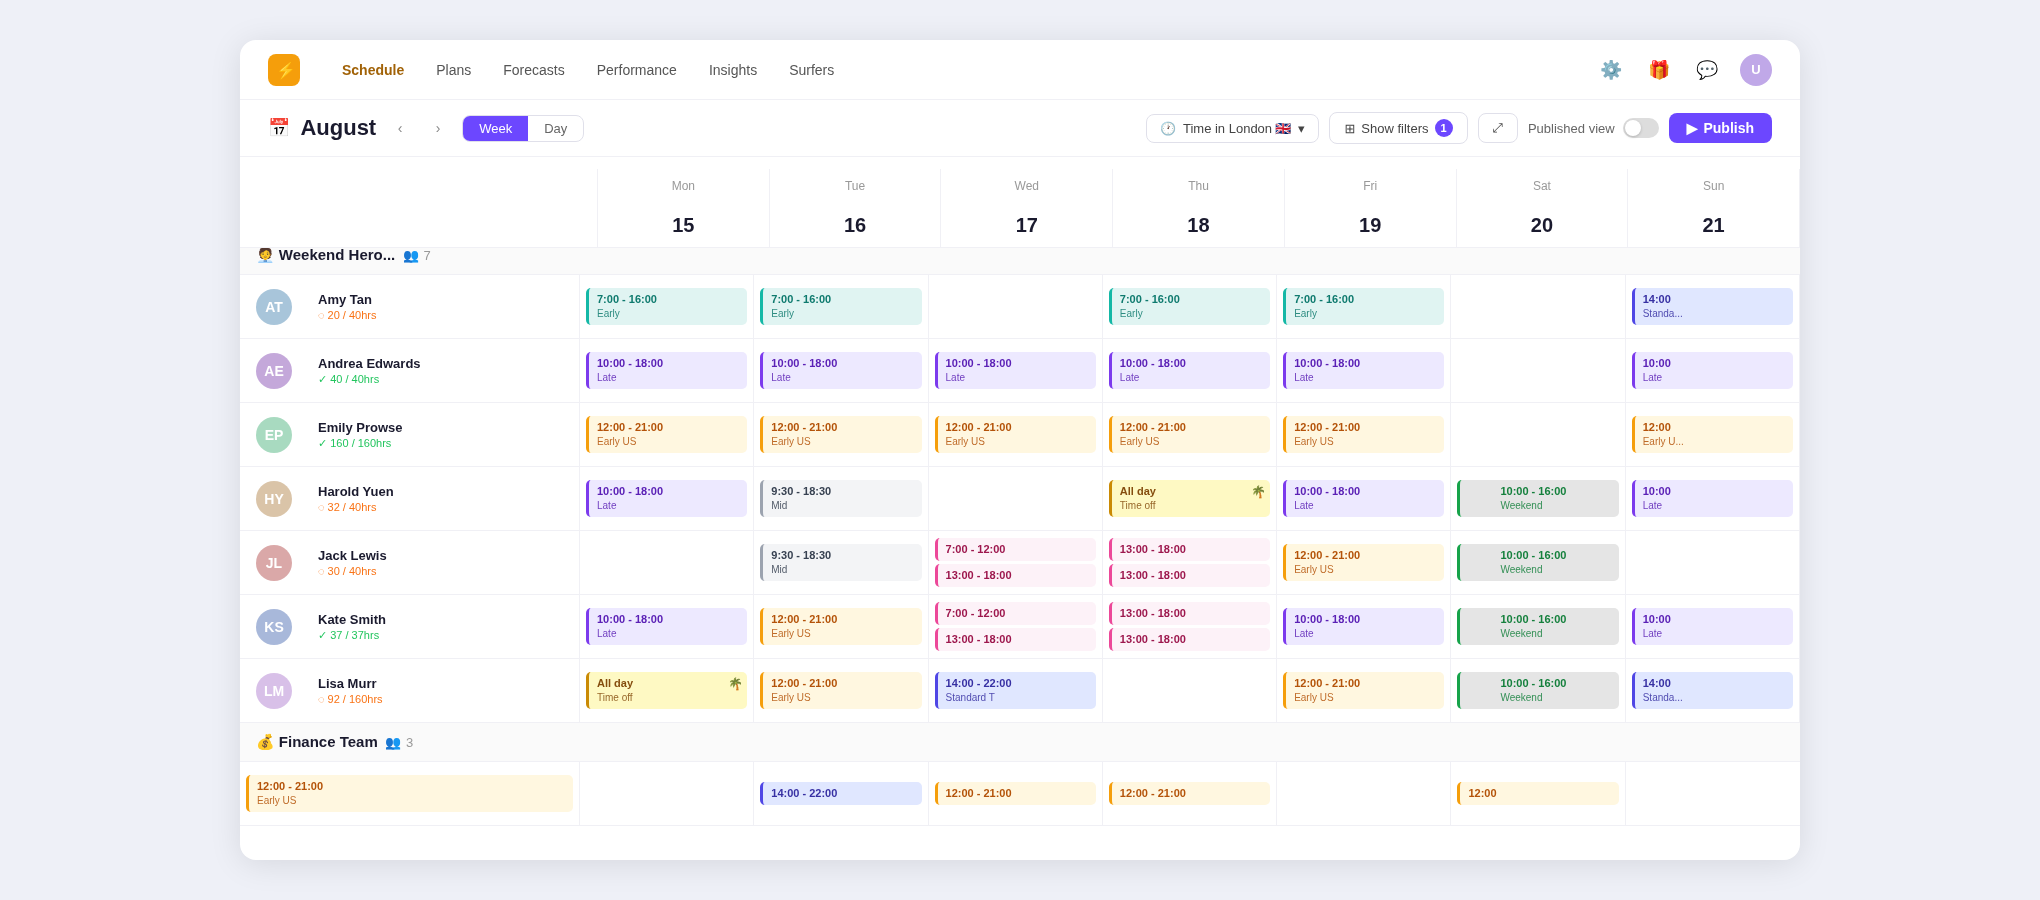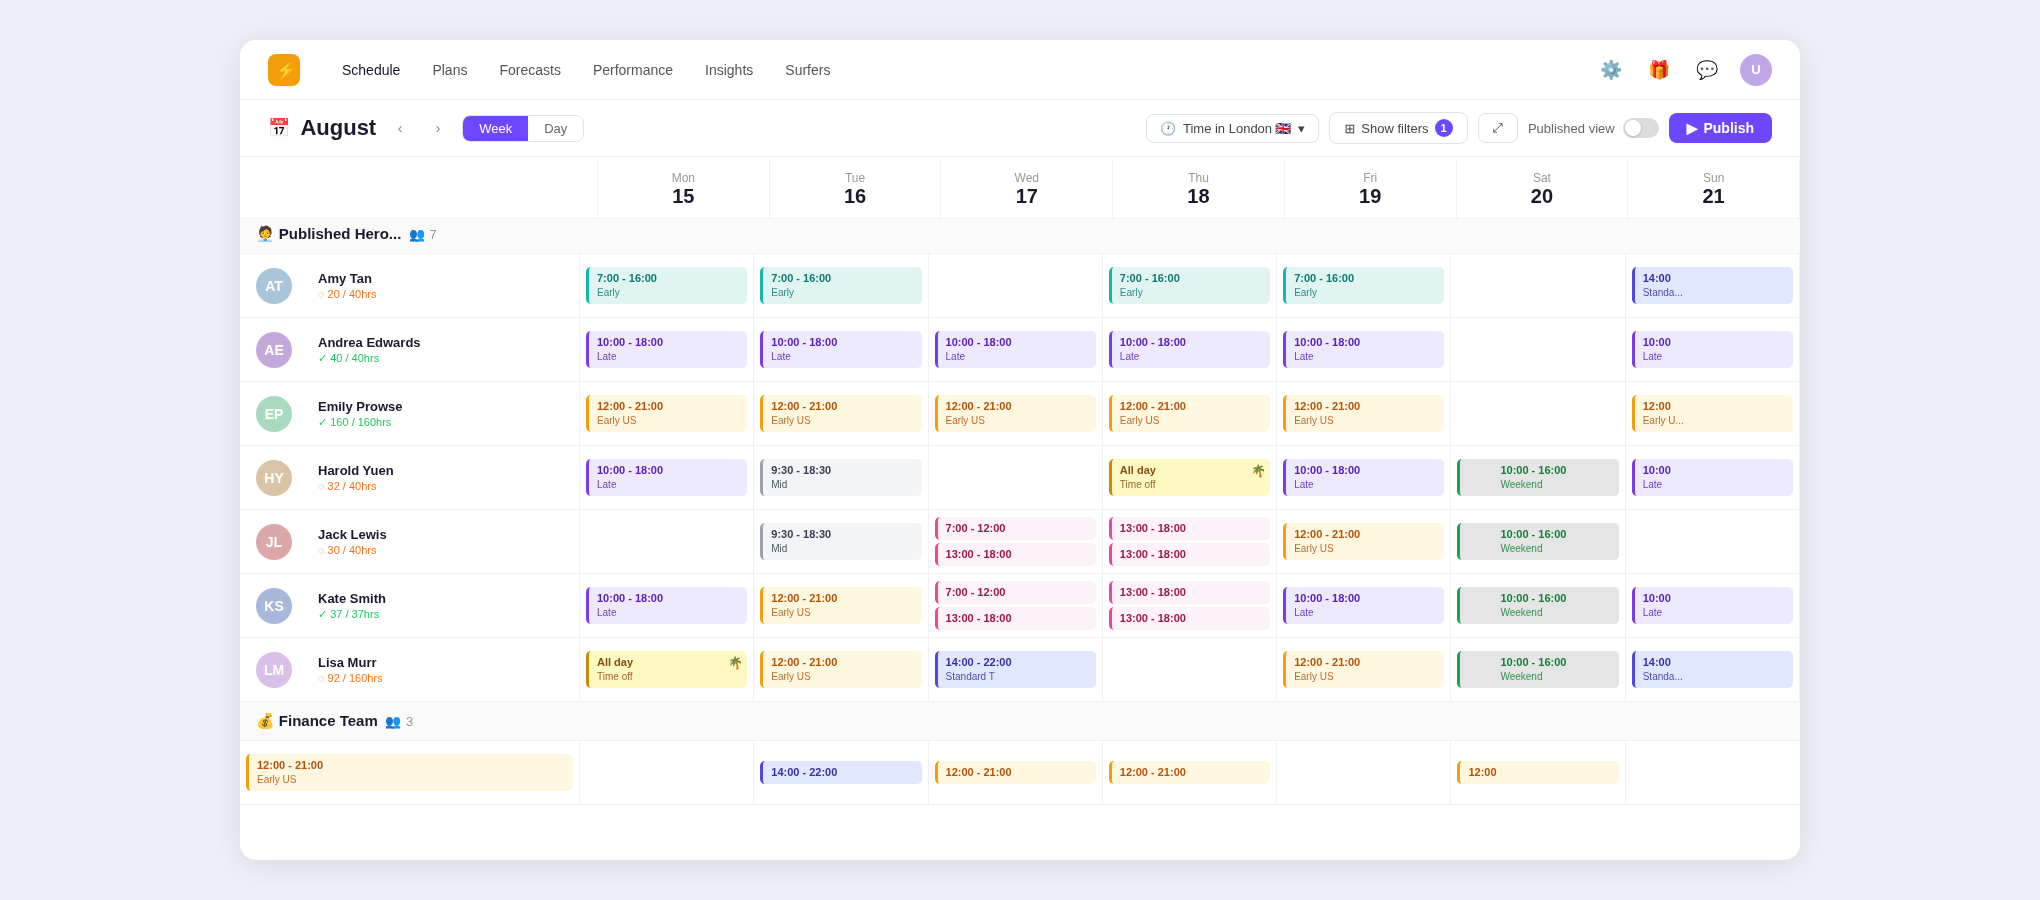--- a/index.html
+++ b/index.html
@@ -43,22 +43,22 @@
     }
     .nav-item {
       padding: 6px 14px;
       border-radius: 8px;
       cursor: pointer;
       font-size: 14px;
       color: #555;
       font-weight: 500;
     }
     .nav-item.active {
-      color: #0f172a;
-      font-weight: 400;
+      color: #a16207;
+      font-weight: 700;
       text-align: center;
     }
     .nav-right {
       display: flex;
       align-items: center;
       gap: 16px;
     }
     .nav-icon-btn {
       width: 32px;
       height: 32px;
@@ -208,21 +208,21 @@
       flex: 1;
       overflow: auto;
       display: flex;
       flex-direction: column;
     }
     .day-headers {
       display: grid;
       grid-template-columns: 340px repeat(7, 1fr);
       border-bottom: 1px solid #f0f0f5;
       position: sticky;
-      top: 4px;
+      top: 12px;
       background: #fff;
       z-index: 10;
       padding-left: 18px;
     }
     .day-header-empty {
       padding: 12px 16px;
       border-right: 1px solid #f0f0f5;
     }
     .day-header {
       padding: 10px 8px;
@@ -231,20 +231,21 @@
     }
     .day-name {
       font-size: 12px;
       color: #999;
       font-weight: 500;
     }
     .day-num {
       font-size: 20px;
       font-weight: 700;
       color: #1a1a2e;
+      margin-top: 21px;
     }
     
     .schedule-body {
       flex: 1;
     }
     .team-row {
       padding: 10px 16px;
       font-weight: 700;
       font-size: 15px;
       color: #1a1a2e;
@@ -425,21 +426,21 @@
         <div class="day-num">20</div>
       </div>
       <div class="day-header">
         <div class="day-name">Sun</div>
         <div class="day-num">21</div>
       </div>
     </div>
 
     <div class="schedule-body" id="schedule-body">
     <div class="team-row">
-          <span style="font-size:15px;font-weight:700;">🧑‍💼 Published Hero...</span>
+          <span style="font-size:15px;font-weight:700;">🧑‍💼 Weekend Hero...</span>
     <span class="team-count">
       <span style="font-size:13px;">👥</span>
       <span>7</span>
     </span>
         </div>
         <div class="person-row">
           <div class="person-info">
       <div class="person-avatar" style="background:#a8c5da;">AT</div>
       <div class="person-details">
         <div class="person-name">Amy Tan</div>

